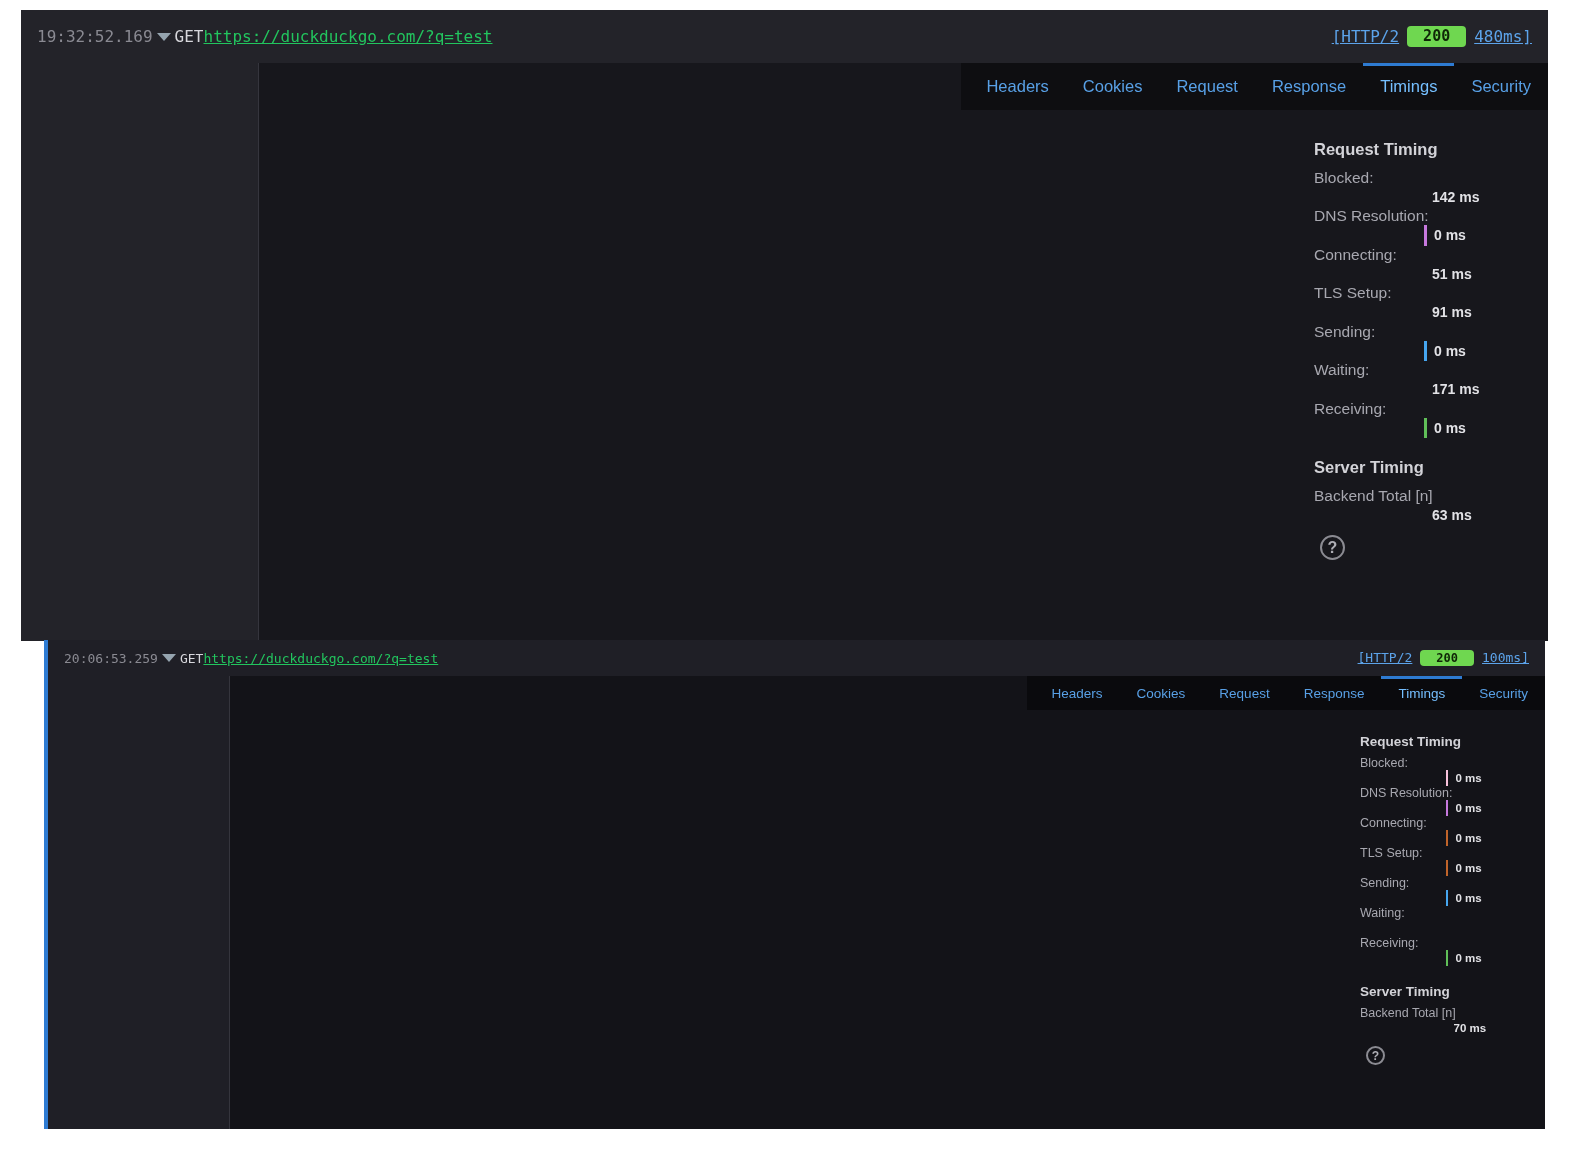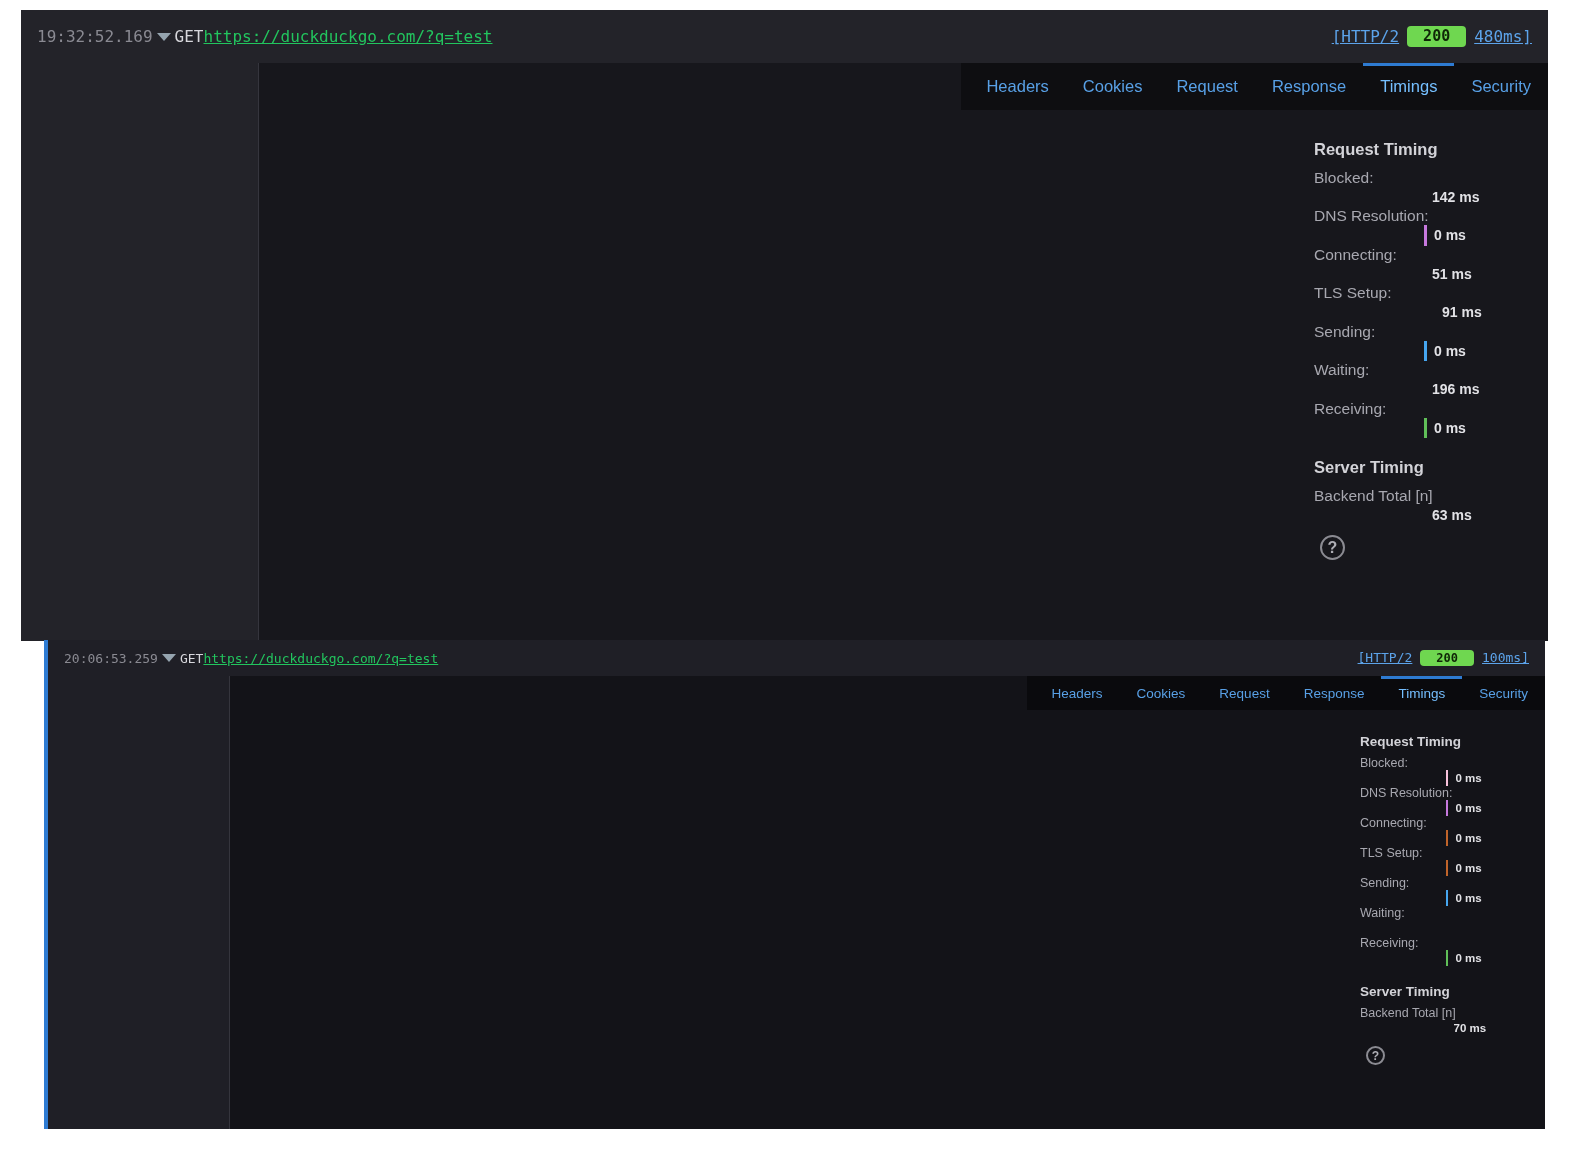--- a/index.html
+++ b/index.html
@@ -127,35 +127,35 @@
             <span class="tlabel">Connecting:</span>
             <span class="timeline">
               <span class="bar" style="left: 25.1327%; width: 9.02655%; background: rgb(193, 100, 42);"></span>
               <span class="tvalue" style="left: calc(34.1593% + 8px);">51 ms</span>
             </span>
           </div>
           <div class="trow">
             <span class="tlabel">TLS Setup:</span>
             <span class="timeline">
               <span class="bar" style="left: 34.1593%; width: 16.1062%; background: rgb(193, 100, 42);"></span>
-              <span class="tvalue" style="left: calc(50.2655% + 8px); margin-left: 10px;">91 ms</span>
+              <span class="tvalue" style="left: calc(50.2655% + 8px);">91 ms</span>
             </span>
           </div>
           <div class="trow">
             <span class="tlabel">Sending:</span>
             <span class="timeline">
               <span class="bar" style="left: 50.2655%; width: 2.5px; background: rgb(70, 166, 240);"></span>
               <span class="tvalue" style="left: calc(50.2655% + 10px);">0 ms</span>
             </span>
           </div>
           <div class="trow">
             <span class="tlabel">Waiting:</span>
             <span class="timeline">
               <span class="bar" style="left: 50.2655%; width: 34.6903%; background: rgb(90, 125, 169);"></span>
-              <span class="tvalue" style="left: calc(84.9558% + 8px);">196 ms</span>
+              <span class="tvalue" style="left: calc(84.9558% + 8px);">171 ms</span>
             </span>
           </div>
           <div class="trow">
             <span class="tlabel">Receiving:</span>
             <span class="timeline">
               <span class="bar" style="left: 84.9558%; width: 2.5px; background: rgb(96, 191, 88);"></span>
               <span class="tvalue" style="left: calc(84.9558% + 10px);">0 ms</span>
             </span>
           </div>
         </div><div class="sec">

